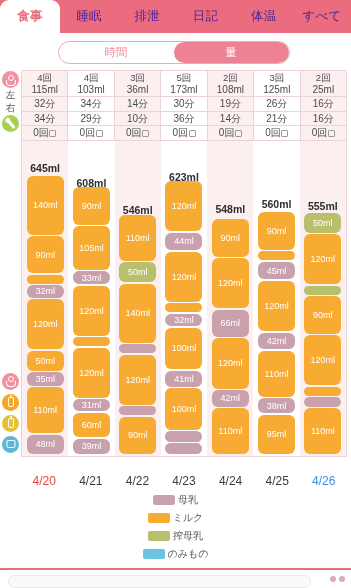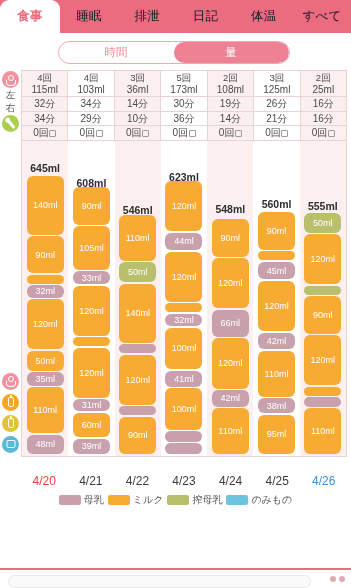--- a/index.html
+++ b/index.html
@@ -40,21 +40,21 @@
     border-radius:1px;
   }
   .chev.left::before  { transform:translate(-40%,-50%) rotate(45deg); }
   .chev.right::before { transform:translate(-60%,-50%) rotate(-135deg); }
   .date-range { color:#fff; font-size:16.5px; letter-spacing:.2px; white-space:nowrap; }
 
   
   .tabs { display:flex; height:33px; background:#ea6c7e; align-items:flex-end; }
   .tab {
     flex:1 1 0; height:33px; display:flex; align-items:center; justify-content:center;
-    color:#0f172a; font-size:12.5px; cursor:pointer; letter-spacing:.2px;
+    color:#4c1d95; font-size:12.5px; cursor:pointer; letter-spacing:.2px;
   }
   .tab.active {
     background:#fff; color:#ea6c7e; font-weight:bold;
     border-top-left-radius:9px; border-top-right-radius:9px;
   }
   .tab:first-child { flex:0 0 60px; }
 
   
   .seg-wrap { padding:8px 4px 6px 0; display:flex; justify-content:center; background:#fff; }
   .seg {
@@ -149,21 +149,21 @@
   .seg-bar.milk   { background:#f7ab33; }
   .seg-bar.bonyu  { background:#c9a1ad;text-align:center; }
   .seg-bar.sakunyu{ background:#b8bf6d; }
 
   
   .dates { display:flex; width:326px; margin-left:21px; padding-top:17px; }
   .dates div { flex:1 1 0; text-align:center; font-size:12px; color:#3c3c3c; }
   .dates div.sun { color:#e8453c; }
   .dates div.sat { color:#3b8fe0; }
 
-  .legend { display:flex; justify-content:center; align-items:center; gap:4px; padding-top:5px; }
+  .legend { display:flex; justify-content:center; align-items:center; gap:4px; padding-top:5px;flex-direction:column; }
   .lg { display:flex; align-items:center; gap:3px; }
   .lg .sw { width:22px; height:10px; border-radius:2px; }
   .lg span { font-size:10px; color:#555; }
 
   .footer-bar {
     position:absolute; bottom:0; left:0; right:0; height:20px;
     border-top:2px solid #ea6c7e; background:#fff;
   }
   .footer-bar .pill {
     position:absolute; left:8px; right:40px; top:5px; height:13px;

